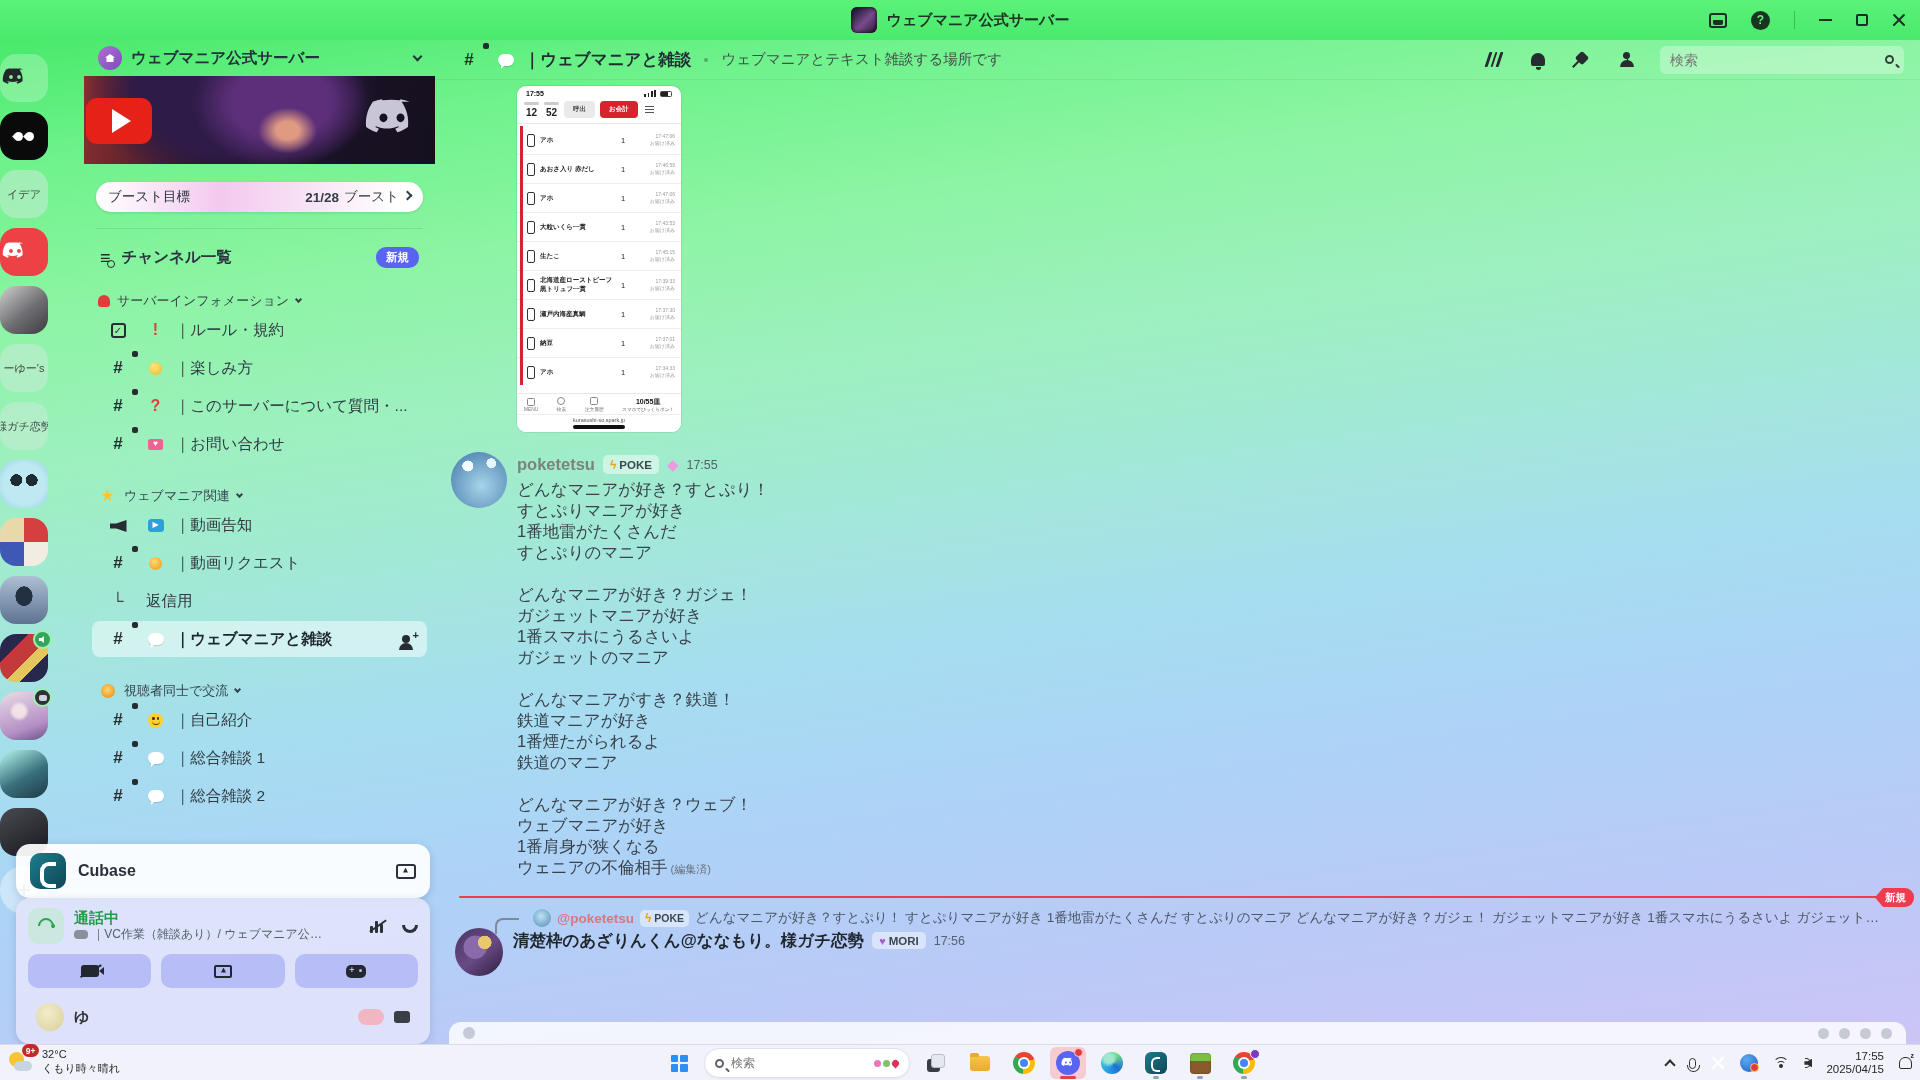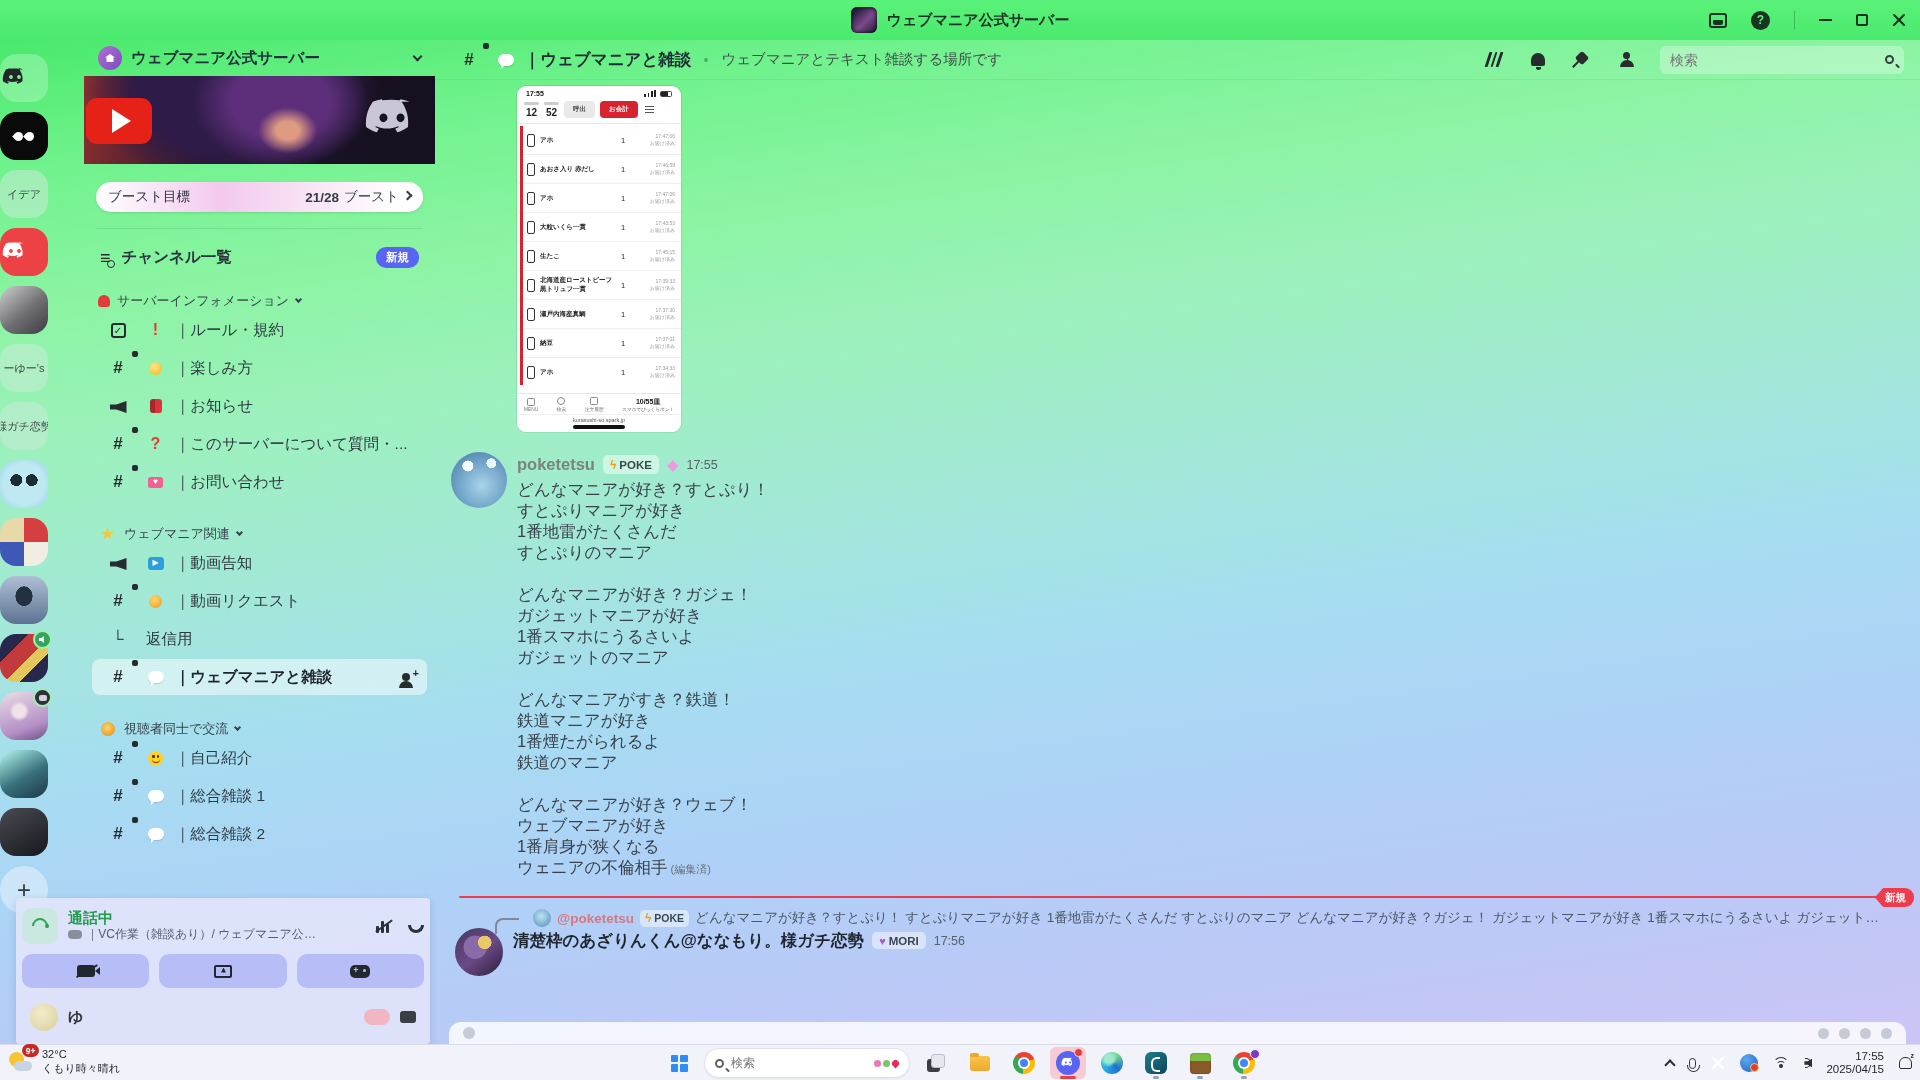--- a/index.html
+++ b/index.html
@@ -103,21 +103,21 @@
 .e-shake{width:14px;height:14px;border-radius:50%;background:radial-gradient(circle at 45% 40%,#ffd667,#e8962a 80%)}
 .e-game{width:14px;height:9px;border-radius:4px;background:#8a8f9c}
 
 .panel{position:absolute;left:16px;bottom:0;width:414px;z-index:6}
 .card-activity{background:rgba(255,255,255,.93);border-radius:14px;height:54px;display:flex;align-items:center;padding:0 14px;gap:12px;box-shadow:0 2px 8px rgba(30,40,90,.18)}
 .cubase-logo{width:36px;height:36px;border-radius:10px;background:linear-gradient(135deg,#1d7d8c,#0e4658);position:relative}
 .cubase-logo::after{content:"";position:absolute;left:10px;top:9px;width:12px;height:18px;border:4px solid #fff;border-right:none;border-radius:9px 0 0 9px}
 .act-name{font-size:16px;color:#2b3138;font-weight:bold}
 .stream-ic{margin-left:auto;width:20px;height:15px;border:2.4px solid #2b3138;border-radius:3px;position:relative}
 .stream-ic::after{content:"";position:absolute;left:5px;top:2px;width:5px;height:5px;background:#2b3138;clip-path:polygon(50% 0,100% 100%,0 100%)}
-.card-call{margin-top:10px;background:rgba(223,227,250,.94);border-radius:4px;padding:10px 6px;box-shadow:0 2px 8px rgba(30,40,90,.15)}
+.card-call{background:rgba(223,227,250,.94);border-radius:14px;padding:10px 12px;box-shadow:0 2px 8px rgba(30,40,90,.15)}
 .call-top{display:flex;align-items:center;gap:10px}
 .sig-box{width:36px;height:36px;border-radius:10px;background:rgba(190,235,205,.6);display:grid;place-items:center}
 .sig-arcs{width:16px;height:16px;border:2.5px solid #2fa352;border-left-color:transparent;border-bottom-color:transparent;border-radius:50%;transform:rotate(-45deg);position:relative}
 .sig-arcs::after{content:"";position:absolute;right:-1px;top:9px;width:4px;height:4px;background:#2fa352;border-radius:50%}
 .call-status{color:#259c4d;font-weight:bold;font-size:15px;line-height:17px}
 .call-sub{font-size:12px;color:#555e6e;display:flex;gap:5px;align-items:center;max-width:250px;white-space:nowrap;overflow:hidden}
 .call-sub .txt{overflow:hidden;text-overflow:ellipsis}
 .call-ics{margin-left:auto;display:flex;gap:16px;align-items:center;color:#2b3138}
 .lv{display:flex;gap:2px;align-items:flex-end;position:relative;width:16px;height:14px}
 .lv i{width:3px;background:#2b3138;border-radius:1px}
@@ -395,29 +395,20 @@
           <span>#</span>
           <i class="lockdot"></i>
         </span>
       <span class="e">
           <i class="e-bulb"></i>
         </span>
       <span>｜楽しみ方</span>
     </div>
     <div class="chan">
       <span class="ticon">
-          <span class="mega"></span>
-        </span>
-      <span class="e">
-          <i class="e-post"></i>
-        </span>
-      <span>｜お知らせ</span>
-    </div>
-    <div class="chan">
-      <span class="ticon">
           <span>#</span>
           <i class="lockdot"></i>
         </span>
       <span class="e e-q">?</span>
       <span>｜このサーバーについて質問・...</span>
     </div>
     <div class="chan">
       <span class="ticon">
           <span>#</span>
           <i class="lockdot"></i>
@@ -510,20 +501,25 @@
           <i class="lockdot"></i>
         </span>
       <span class="e">
           <i class="e-bubble"></i>
         </span>
       <span>｜総合雑談 2</span>
     </div>
   </div>
 
   <div class="panel">
+    <div class="card-activity">
+      <span class="cubase-logo"></span>
+      <span class="act-name">Cubase</span>
+      <span class="stream-ic"></span>
+    </div>
     <div class="card-call">
       <div class="call-top">
         <span class="sig-box">
             <span class="sig-arcs"></span>
           </span>
         <div>
           <div class="call-status">通話中</div>
           <div class="call-sub">
             <span class="e-game"></span>
             <span class="txt">｜VC作業（雑談あり）/ ウェブマニア公式...</span>

